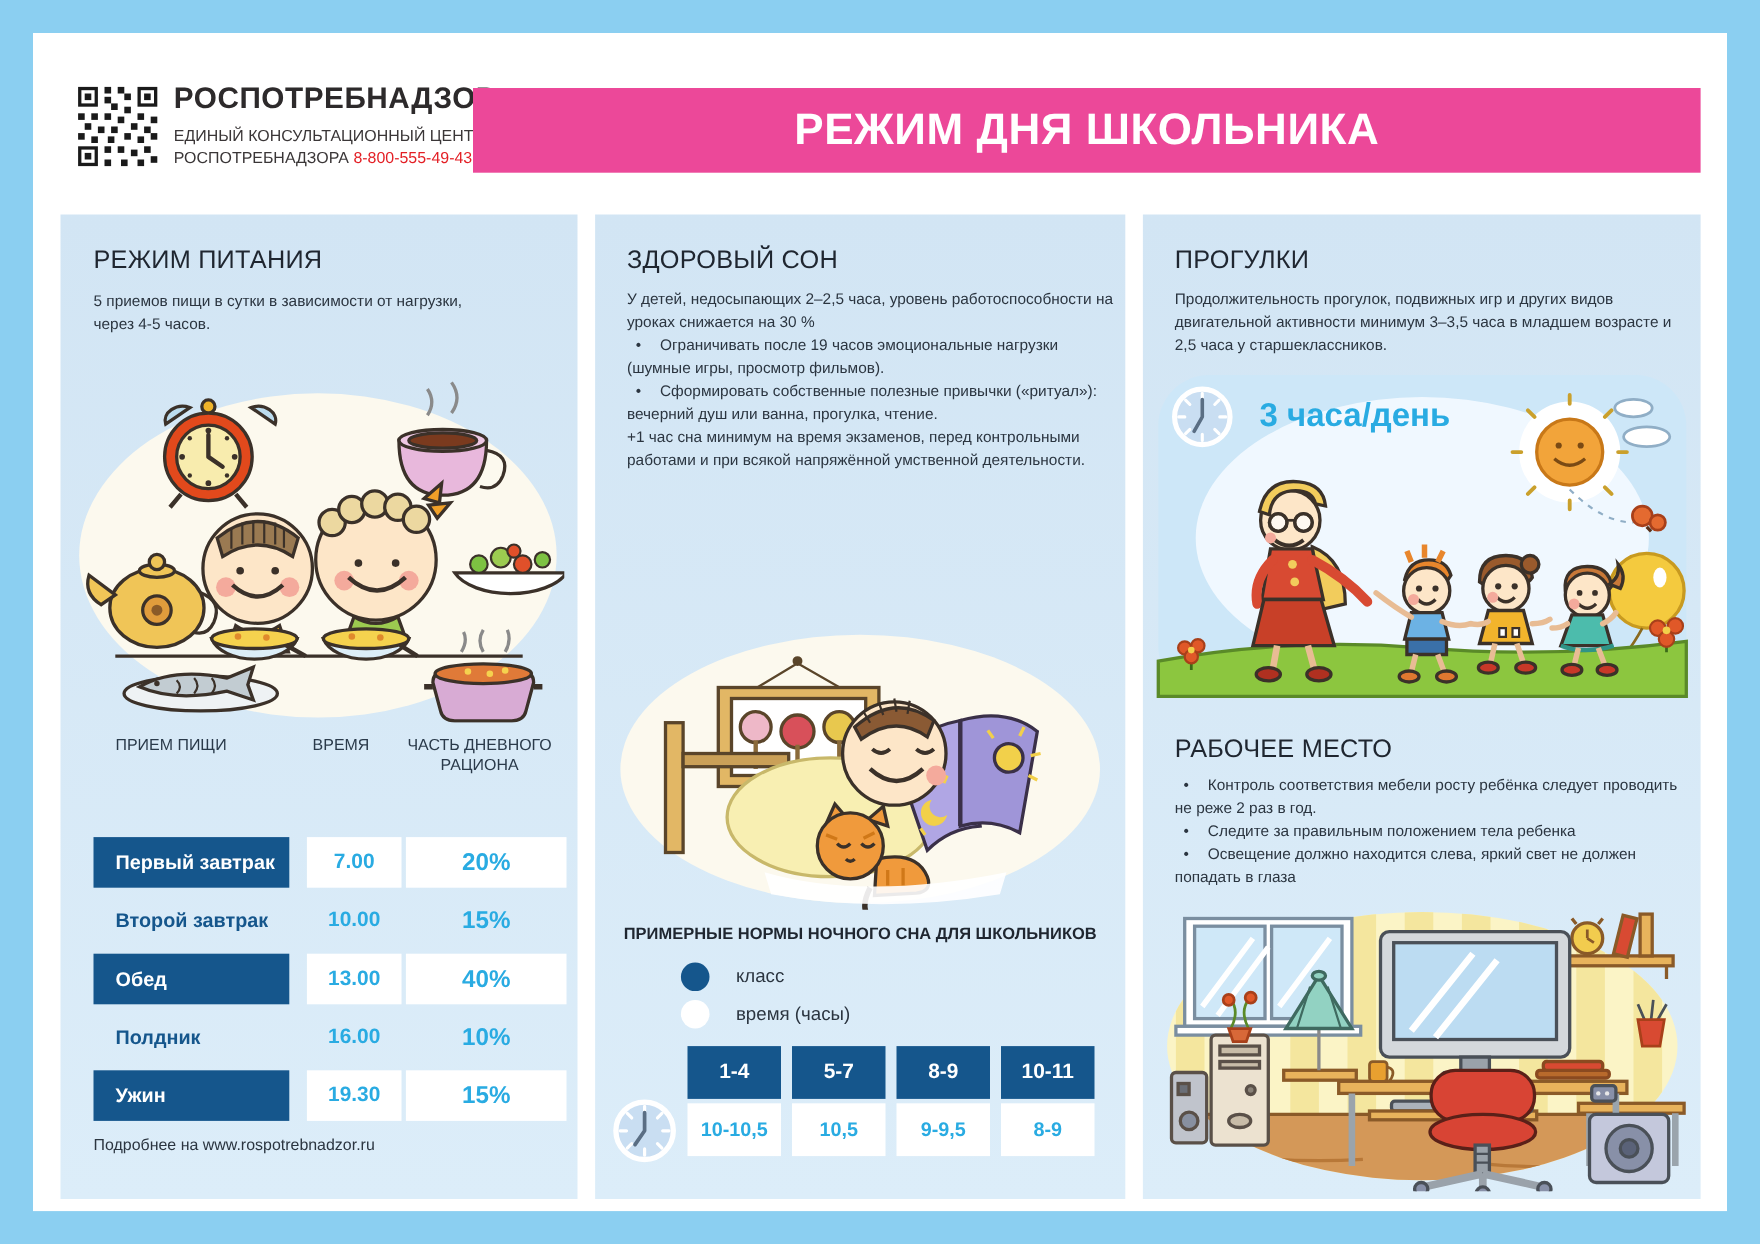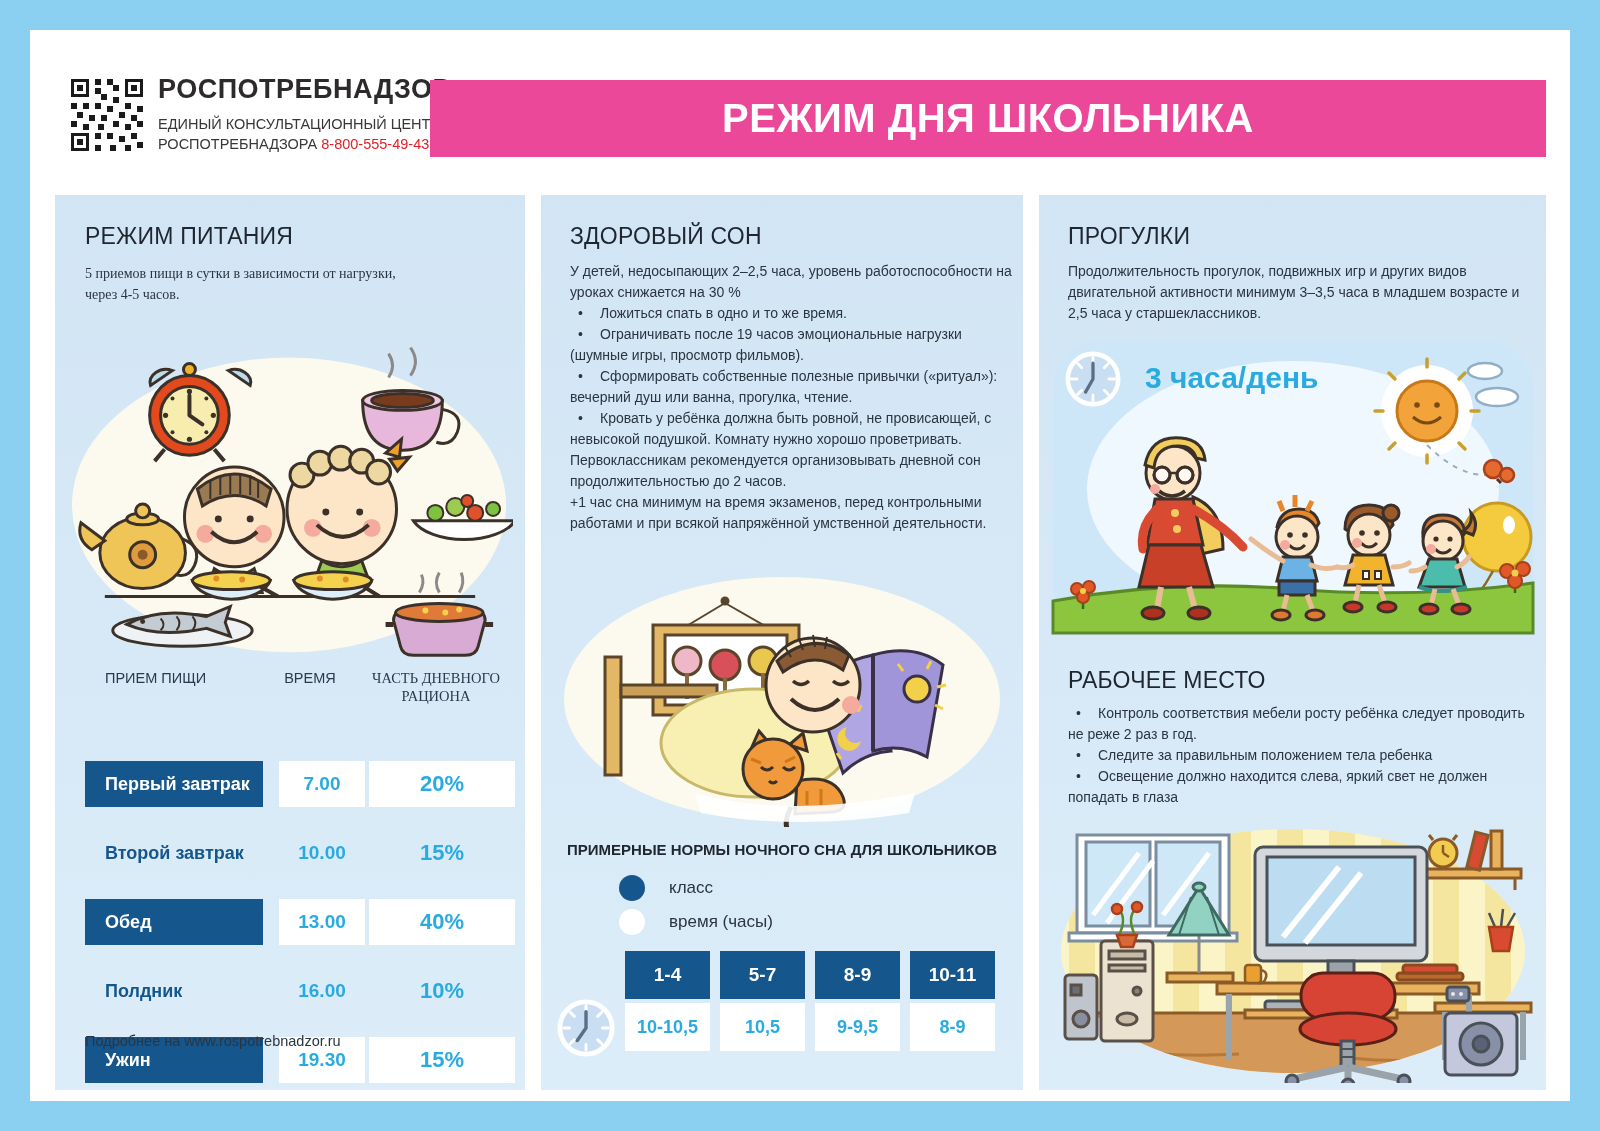--- a/index.html
+++ b/index.html
@@ -14,30 +14,30 @@
   .title-band{position:absolute;left:400px;top:50px;width:1116px;height:77px;background:#ec4899;
               display:flex;align-items:center;justify-content:center;}
   .title-band .t{color:#fff;font-size:40px;font-weight:bold;letter-spacing:.5px;}
   
   .panel{position:absolute;top:165px;height:895px;background:linear-gradient(180deg,#d2e5f4 0%,#dcedf9 100%);}
   .panel-left{left:25px;width:470px;}
   .panel-mid{left:511px;width:482px;}
   .panel-right{left:1009px;width:507px;}
   .h-sec{position:absolute;font-size:23px;font-weight:normal;color:#1f2630;letter-spacing:.2px;}
   .txt{position:absolute;font-size:14px;line-height:1.5;color:#2b3540;}
-  .preline{white-space:pre-line;font-family:Liberation Serif, serif;}
+  .preline{white-space:pre-line;}
   .bullet{margin:0;}
   .bullet::before{content:"•";display:inline-block;width:30px;padding-left:8px;box-sizing:border-box;}
   
   .meal-headers{position:absolute;left:30px;top:474px;width:430px;display:flex;
                 font-size:14.5px;color:#2a3a4a;line-height:1.25;}
   .meal-headers .c1{width:178px;padding-left:20px;box-sizing:border-box;}
   .meal-headers .c2{width:86px;text-align:center;margin-left:4px;}
   .meal-headers .c3{width:158px;text-align:center;margin-left:4px;}
-  .meal-rows{position:absolute;left:30px;top:566px;display:flex;flex-direction:column;gap:23px;}
+  .meal-rows{position:absolute;left:30px;top:566px;display:flex;flex-direction:column;gap:7px;}
   .meal-row{display:flex;height:46px;}
   .meal-row .label{width:178px;display:flex;align-items:center;padding-left:20px;box-sizing:border-box;
                    font-size:18px;font-weight:bold;}
   .meal-row .time{width:86px;margin-left:16px;display:flex;align-items:center;justify-content:center;
                   font-size:19px;font-weight:bold;color:#29abe2;}
   .meal-row .share{width:146px;margin-left:4px;display:flex;align-items:center;justify-content:center;
                   font-size:22px;font-weight:bold;color:#29abe2;}
   .meal-row.dark .label{background:#15568c;color:#ffffff;}
   .meal-row.dark .time,.meal-row.dark .share{background:#ffffff;}
   .meal-row.light .label{color:#15568c;}
@@ -267,24 +267,22 @@
       </div>
     </div>
 
     <div class="site-note">Подробнее на www.rospotrebnadzor.ru</div>
   </div>
 
   <div class="panel panel-mid">
     <div class="h-sec" style="left:29px;top:28px;">ЗДОРОВЫЙ СОН</div>
     <div class="txt" style="left:29px;top:66px;width:447px;">
       <p style="margin:0;">У детей, недосыпающих 2–2,5 часа, уровень работоспособности на уроках снижается на 30 %</p>
-      <p class="bullet">Ложиться спать в одно и то же время.</p>
       <p class="bullet">Ограничивать после 19 часов эмоциональные нагрузки (шумные игры, просмотр фильмов).</p>
       <p class="bullet">Сформировать собственные полезные привычки («ритуал»): вечерний душ или ванна, прогулка, чтение.</p>
-      <p class="bullet">Кровать у ребёнка должна быть ровной, не провисающей, с невысокой подушкой. Комнату нужно хорошо проветривать. Первоклассникам рекомендуется организовывать дневной сон продолжительностью до 2 часов.</p>
       <p style="margin:0;">+1 час сна минимум на время экзаменов, перед контрольными работами и при всякой напряжённой умственной деятельности.</p>
     </div>
 
     <svg class="illu" style="left:14px;top:372px;" width="454" height="260" viewBox="0 0 454 260">
       <ellipse cx="227" cy="132" rx="218" ry="122" fill="#fcf9ee"></ellipse>
       <g stroke="#5a452a" stroke-width="3">
         <path d="M170 36 l-40 24 M170 36 l42 24" stroke-width="2" fill="none"></path>
         <circle cx="170" cy="34" r="3" fill="#5a452a"></circle>
         <rect x="98" y="58" width="146" height="90" fill="#e2b765"></rect>
         <rect x="110" y="68" width="122" height="70" fill="#ffffff"></rect>

